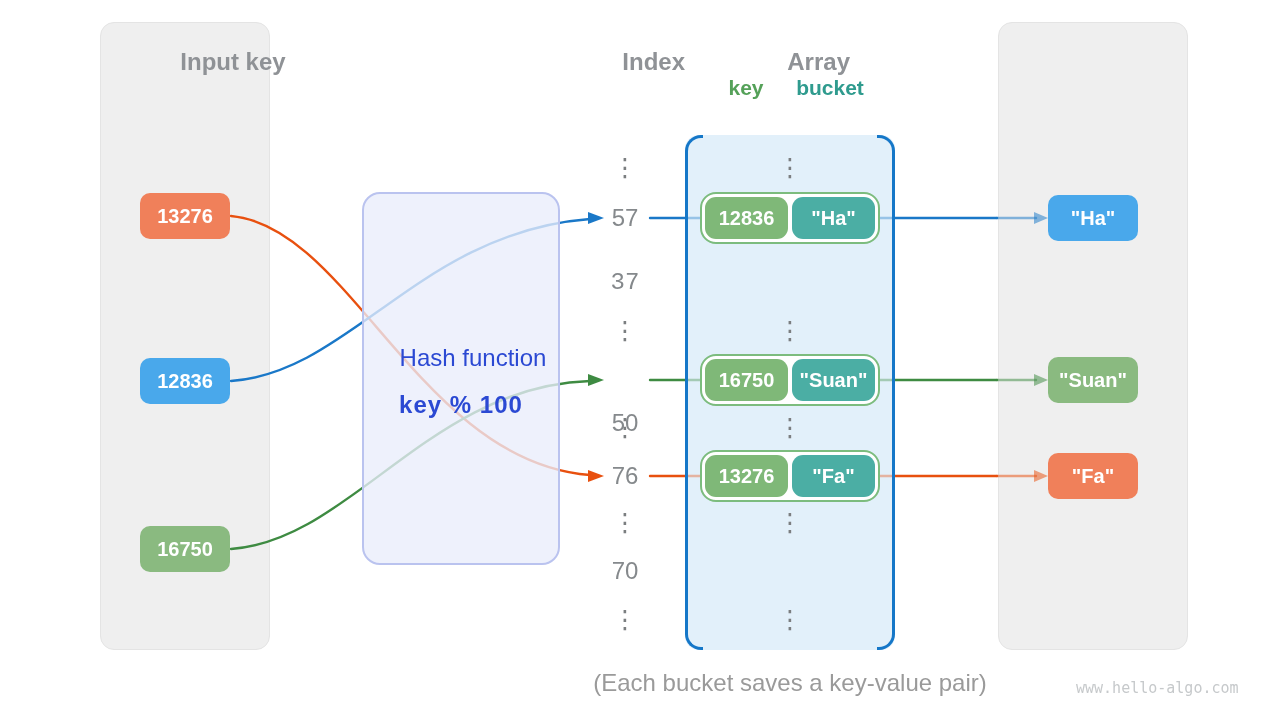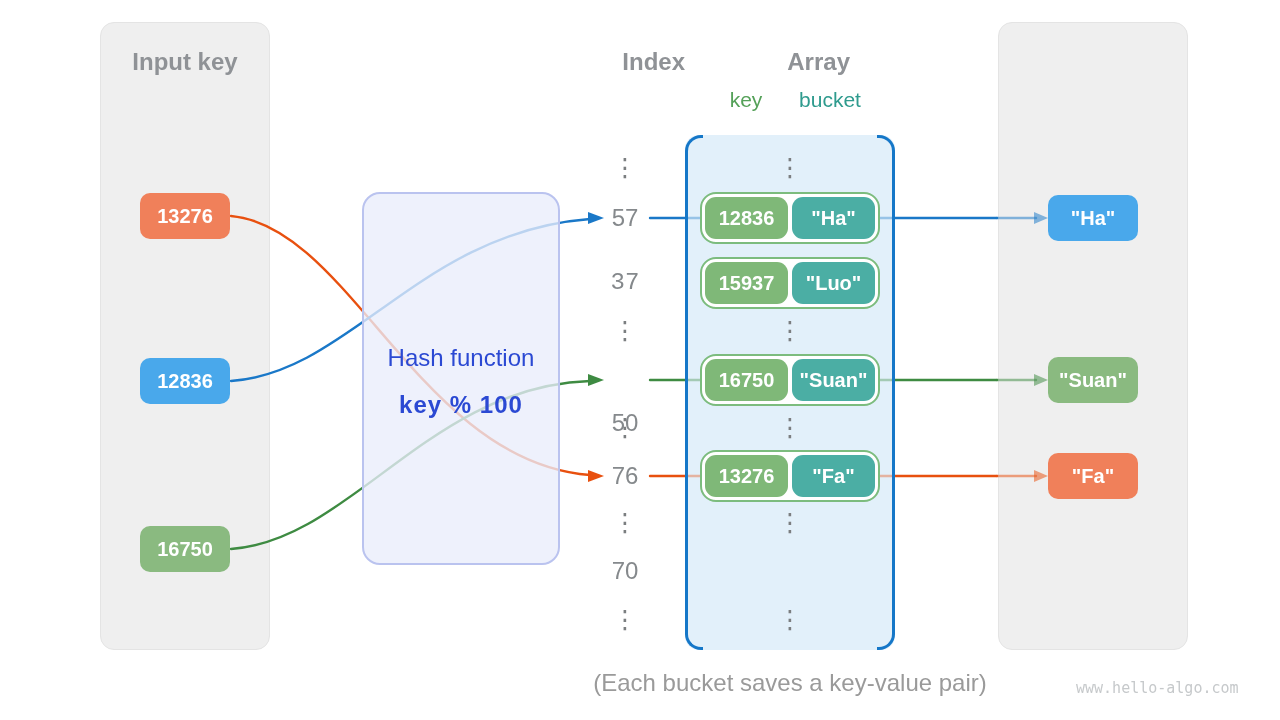--- a/index.html
+++ b/index.html
@@ -1,19 +1,19 @@
 <!DOCTYPE html>
 <html style="--panel-gray: #efefef; --panel-border: #e4e4e4; --title-gray: #8f9296; --index-gray: #85898c; --orange: #f0805a; --blue: #49a8eb; --green: #8aba80; --line-orange: #e8500f; --line-blue: #1a78c8; --line-green: #3e8b42; --key-box-green: #7fb878; --value-box-teal: #4baea4; --pair-border: #7cbc7e; --key-label: #55a159; --value-label: #2f9b8e; --hash-bg: rgba(233,237,251,0.78); --hash-border: #bac3ef; --hash-text: #2b49d3; --array-bg: #e2f0fa; --bracket-blue: #1577c8; --caption-gray: #9a9a9a; --watermark-gray: #c6c9cb;"><head>
 <meta charset="utf-8">
 <title>Hash function diagram</title>
 <style>
   html,body{margin:0;padding:0;background:#ffffff;}
   .stage{position:relative;width:1280px;height:720px;overflow:hidden;
          font-family:"Liberation Sans",sans-serif;background:#ffffff;}
-  .abs{position:absolute;}
+  .abs{position:absolute;padding-left:48px;}
 
   
   .panel{position:absolute;top:22px;height:628px;background:var(--panel-gray);
          border:1px solid var(--panel-border);border-radius:14px;z-index:1;box-sizing:border-box;}
   .input-panel{left:100px;width:170px;}
   .output-panel{left:998px;width:190px;}
   .array-bg{position:absolute;left:685px;top:135px;width:210px;height:515px;
             background:var(--array-bg);z-index:1;border-radius:14px;}
 
   
@@ -21,41 +21,41 @@
   .ln{fill:none;stroke-width:2.4px;stroke-linecap:round;}
   .ln-blue{stroke:var(--line-blue);}   .fl-blue{fill:var(--line-blue);}
   .ln-green{stroke:var(--line-green);} .fl-green{fill:var(--line-green);}
   .ln-orange{stroke:var(--line-orange);}.fl-orange{fill:var(--line-orange);}
   .lt-a{opacity:.38;} .lt-b{opacity:.52;}
 
   
   .hash-box{position:absolute;left:362px;top:192px;width:198px;height:373px;
             background:var(--hash-bg);border:2px solid var(--hash-border);
             border-radius:18px;z-index:3;box-sizing:border-box;}
-  .hash-t1{position:absolute;left:0;top:150px;width:100%;text-align:center;
+  .hash-t1{position:absolute;left:12px;top:150px;width:100%;text-align:center;
            font-size:24px;color:var(--hash-text);}
   .hash-t2{position:absolute;left:0;top:197px;width:100%;text-align:center;
            font-size:24px;font-weight:700;color:var(--hash-text);letter-spacing:1px;}
 
   
   .content{position:absolute;inset:0;z-index:4;pointer-events:none;}
   .panel-title{position:absolute;top:48px;width:100%;text-align:center;
                font-size:24px;font-weight:700;color:var(--title-gray);}
   .col-title{position:absolute;top:48px;text-align:right;font-size:24px;
              font-weight:700;color:var(--title-gray);}
   .chip{position:absolute;width:90px;height:46px;border-radius:10px;line-height:46px;
         text-align:center;color:#fff;font-size:20px;font-weight:700;}
   .bg-orange{background:var(--orange);} .bg-blue{background:var(--blue);}
   .bg-green{background:var(--green);}
   .idx-row{position:absolute;left:585px;width:80px;height:30px;line-height:30px;
            text-align:center;font-size:24px;color:var(--index-gray);}
   .dots{font-size:25px;color:#7b7e80;font-family:"DejaVu Sans",sans-serif;}
   .arr-dots{position:absolute;left:730px;width:120px;height:30px;line-height:30px;
             text-align:center;}
-  .kv-label{position:absolute;top:88px;width:80px;text-align:center;font-size:21px;}
+  .kv-label{position:absolute;top:76px;width:80px;text-align:center;font-size:21px;font-weight:bold;}
   .key-label{left:706px;color:var(--key-label);}
   .value-label{left:790px;color:var(--value-label);}
   .bracket{position:absolute;top:135px;width:18px;height:515px;z-index:4;box-sizing:border-box;}
   .bracket-l{left:685px;border:3px solid var(--bracket-blue);border-right:none;
              border-radius:16px 0 0 16px;}
   .bracket-r{left:877px;border:3px solid var(--bracket-blue);border-left:none;
              border-radius:0 16px 16px 0;}
   .pair{position:absolute;left:700px;width:180px;height:52px;background:#ffffff;
         border:2px solid var(--pair-border);border-radius:16px;box-sizing:border-box;
         display:flex;gap:4px;padding:3px;}
@@ -133,24 +133,20 @@
     <div class="kv-label key-label">key</div>
     <div class="kv-label value-label">bucket</div>
     <div class="bracket bracket-l"></div>
     <div class="bracket bracket-r"></div>
 
     <div class="arr-dots dots" style="top:153px;">⋮</div>
     <div class="pair" style="top:192px;">
       <span class="kbox">12836</span>
       <span class="vbox">"Ha"</span>
     </div>
-    <div class="pair" style="top:257px;">
-      <span class="kbox">15937</span>
-      <span class="vbox">"Luo"</span>
-    </div>
     <div class="arr-dots dots" style="top:316px;">⋮</div>
     <div class="pair" style="top:354px;">
       <span class="kbox">16750</span>
       <span class="vbox">"Suan"</span>
     </div>
     <div class="arr-dots dots" style="top:413px;">⋮</div>
     <div class="pair" style="top:450px;">
       <span class="kbox">13276</span>
       <span class="vbox">"Fa"</span>
     </div>

